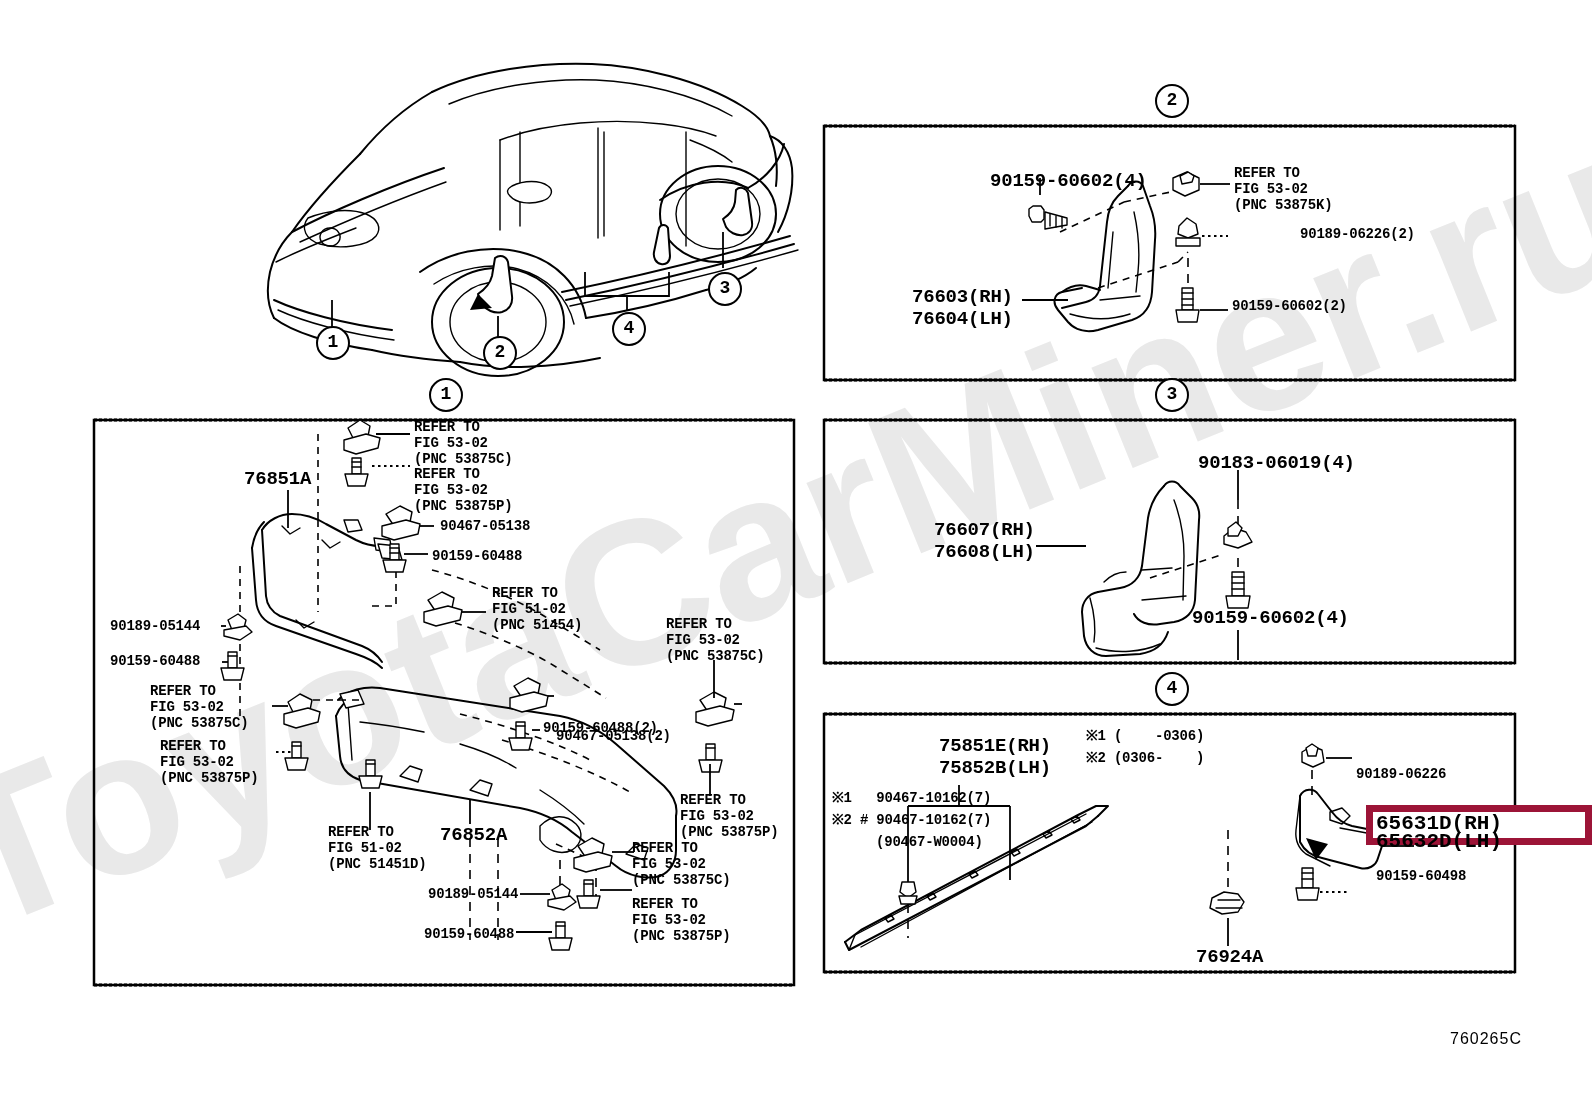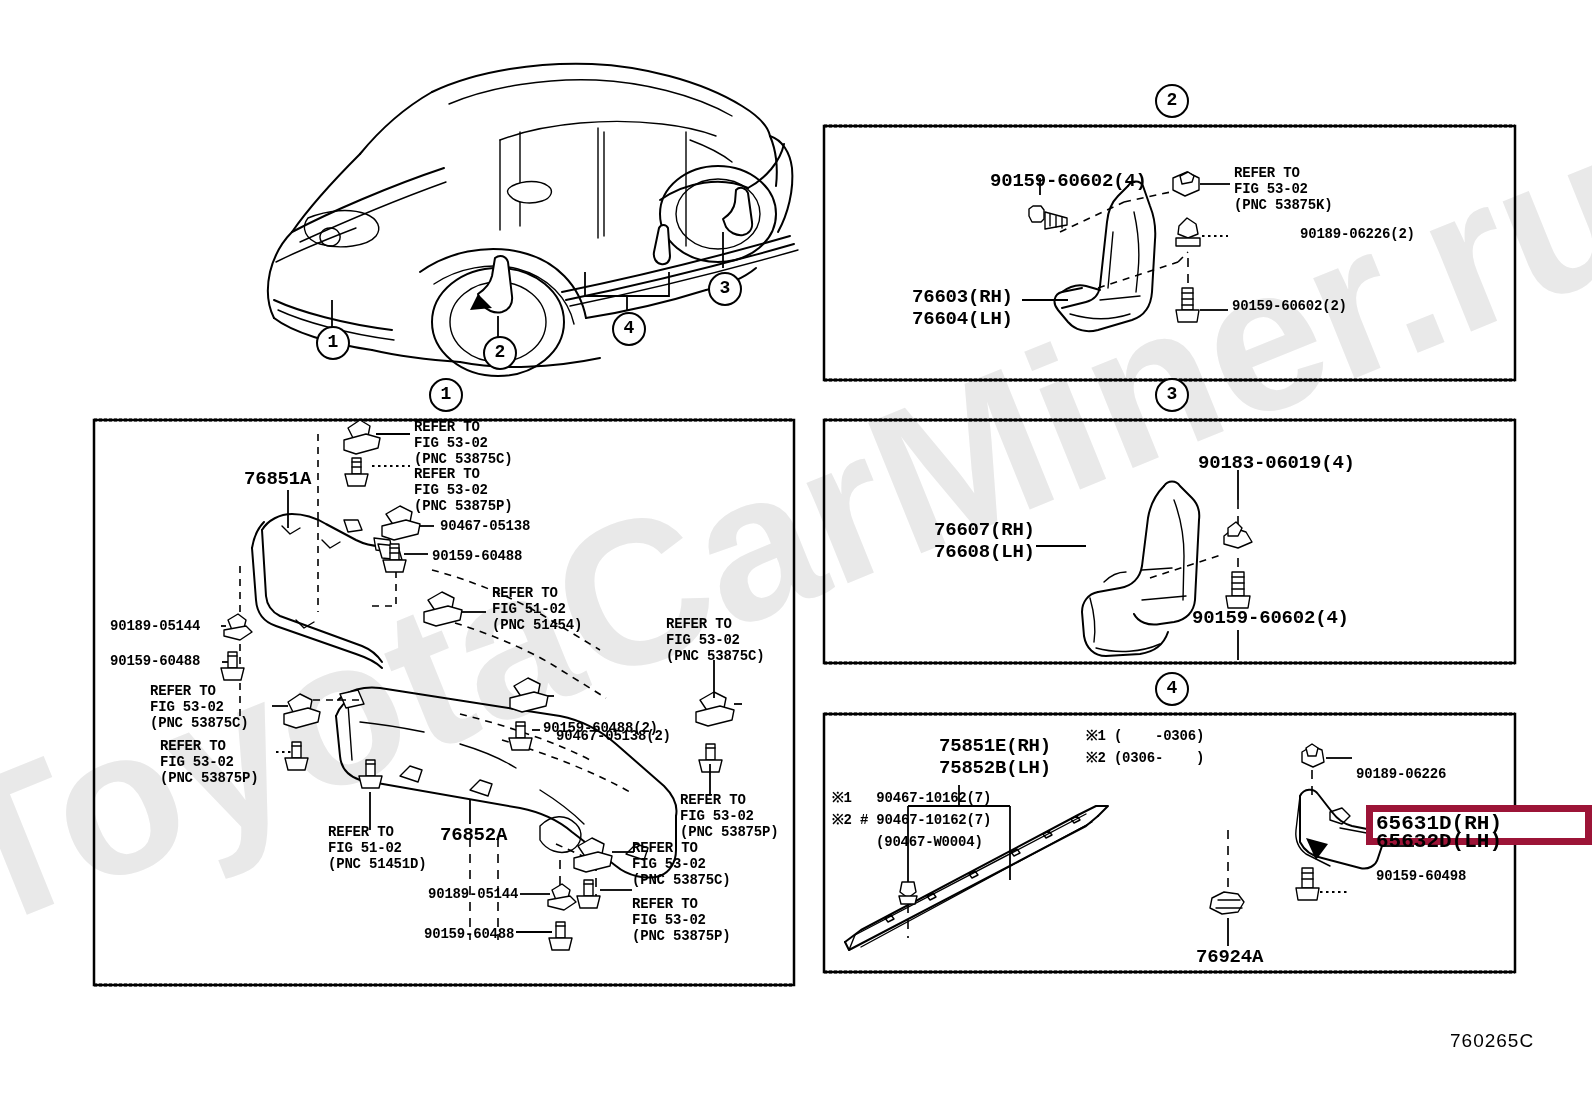--- a/index.html
+++ b/index.html
@@ -18,21 +18,21 @@
   .f19{font-size:14px;}
   .f20{font-size:19px;}
   .circnum{position:absolute;z-index:4;width:30px;height:30px;
            border:2px solid #000;border-radius:50%;
            font-size:18px;font-weight:700;text-align:center;line-height:28px;
            font-family:"Liberation Mono","DejaVu Sans Mono",monospace;background:#fff;}
   .hl{position:absolute;z-index:5;border:7px solid #9c1437;background:#fff;
       box-sizing:border-box;}
   .hltext{position:absolute;z-index:6;font-size:21px;font-weight:700;
           font-family:"Liberation Mono","DejaVu Sans Mono",monospace;white-space:pre;}
-  .figcode{position:absolute;z-index:4;font-size:19px;letter-spacing:1px;
+  .figcode{position:absolute;z-index:4;font-size:16px;letter-spacing:1px;
            font-family:"Liberation Sans",sans-serif;font-weight:400;}
 </style>
 </head>
 <body>
 
 <div id="stage">
 
   <svg class="wm" viewBox="0 0 1592 1099">
     <g transform="rotate(-22 796 549)" fill="#e9e9e9">
       <text x="796" y="600" font-family="Liberation Sans, sans-serif" font-size="205" font-weight="700" text-anchor="middle">ToyotaCarMiner.ru</text>

